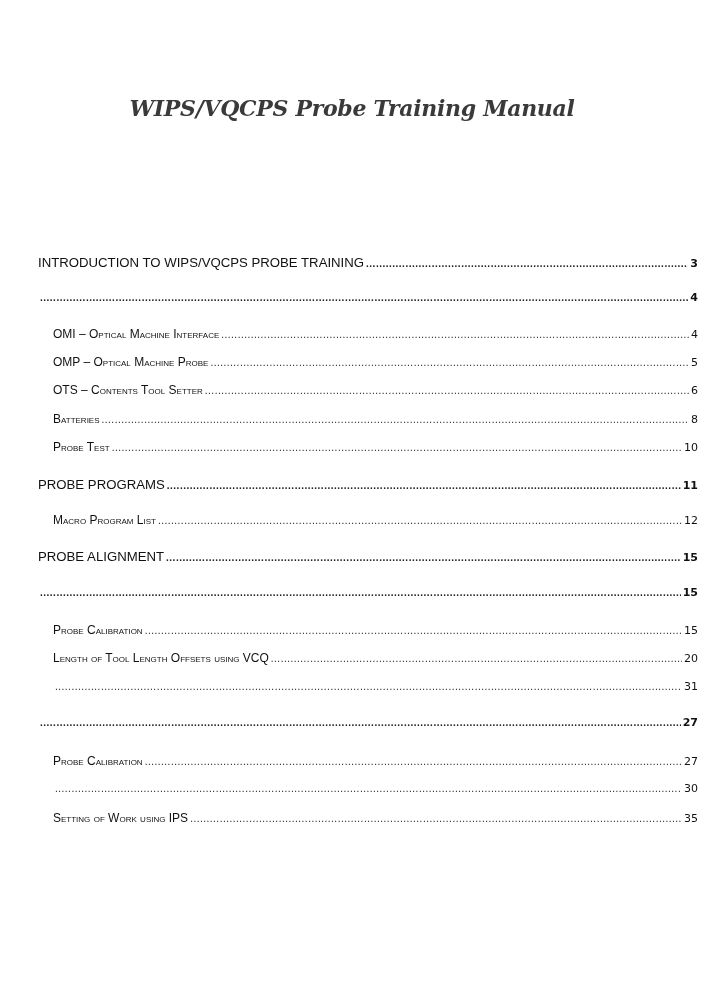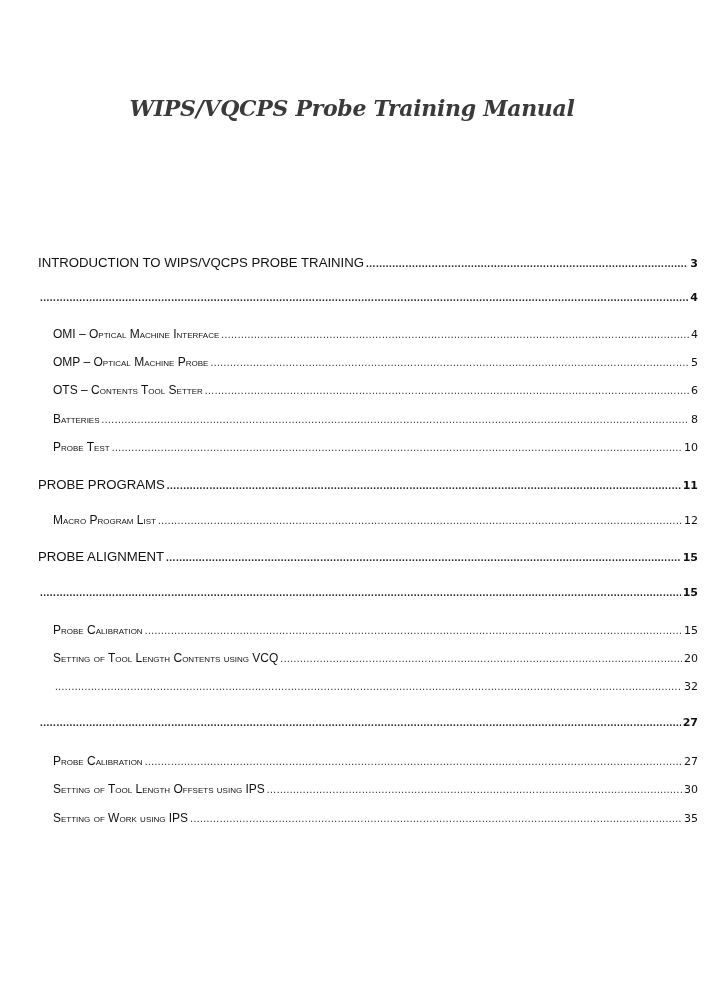--- a/index.html
+++ b/index.html
@@ -79,39 +79,38 @@
   <div class="row lvl1" style="top:586px">
       <span class="dots"></span>
       <span class="pg">15</span>
     </div>
   <div class="row lvl2" style="top:623px">
       <span class="lbl">Probe Calibration</span>
       <span class="dots"></span>
       <span class="pg">15</span>
     </div>
   <div class="row lvl2" style="top:651px">
-      <span class="lbl">Setting of Tool Length Contents using VCQ</span>
+      <span class="lbl">Length of Tool Length Offsets using VCQ</span>
       <span class="dots"></span>
       <span class="pg">20</span>
     </div>
   <div class="row lvl2" style="top:680px">
       <span class="dots"></span>
-      <span class="pg">32</span>
+      <span class="pg">31</span>
     </div>
   <div class="row lvl1" style="top:716px">
       <span class="dots"></span>
       <span class="pg">27</span>
     </div>
   <div class="row lvl2" style="top:754px">
       <span class="lbl">Probe Calibration</span>
       <span class="dots"></span>
       <span class="pg">27</span>
     </div>
   <div class="row lvl2" style="top:782px">
-      <span class="lbl">Setting of Tool Length Offsets using IPS</span>
       <span class="dots"></span>
       <span class="pg">30</span>
     </div>
   <div class="row lvl2" style="top:811px">
       <span class="lbl">Setting of Work using IPS</span>
       <span class="dots"></span>
       <span class="pg">35</span>
     </div>
 </div>
 

